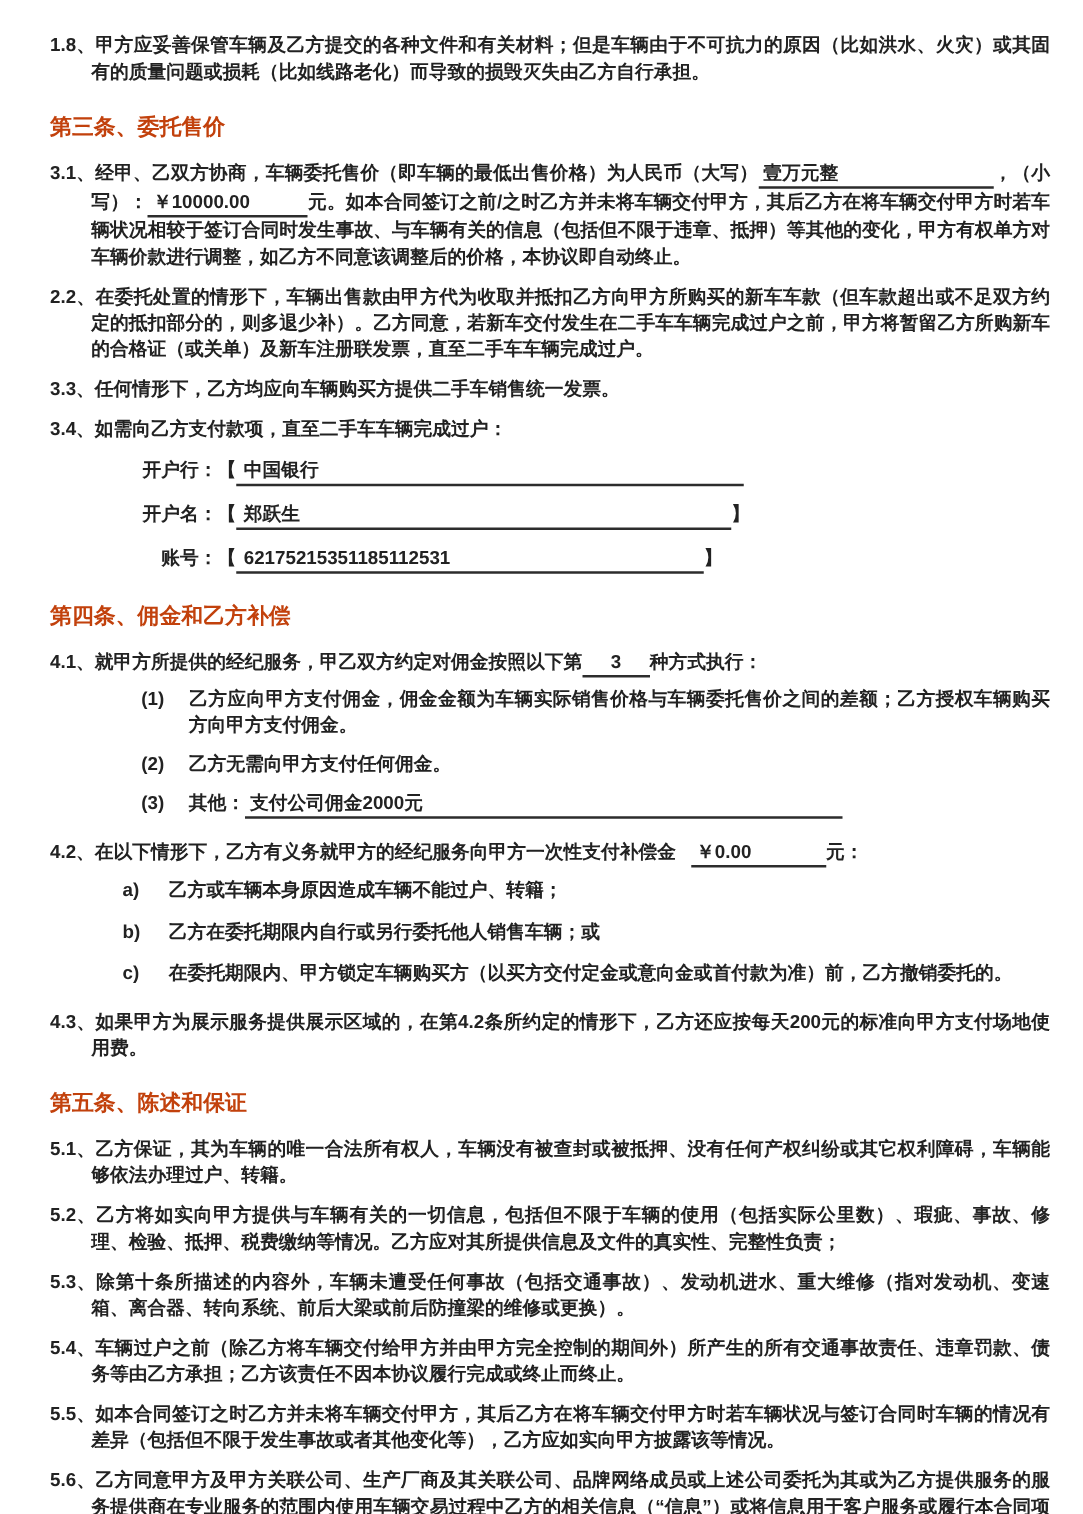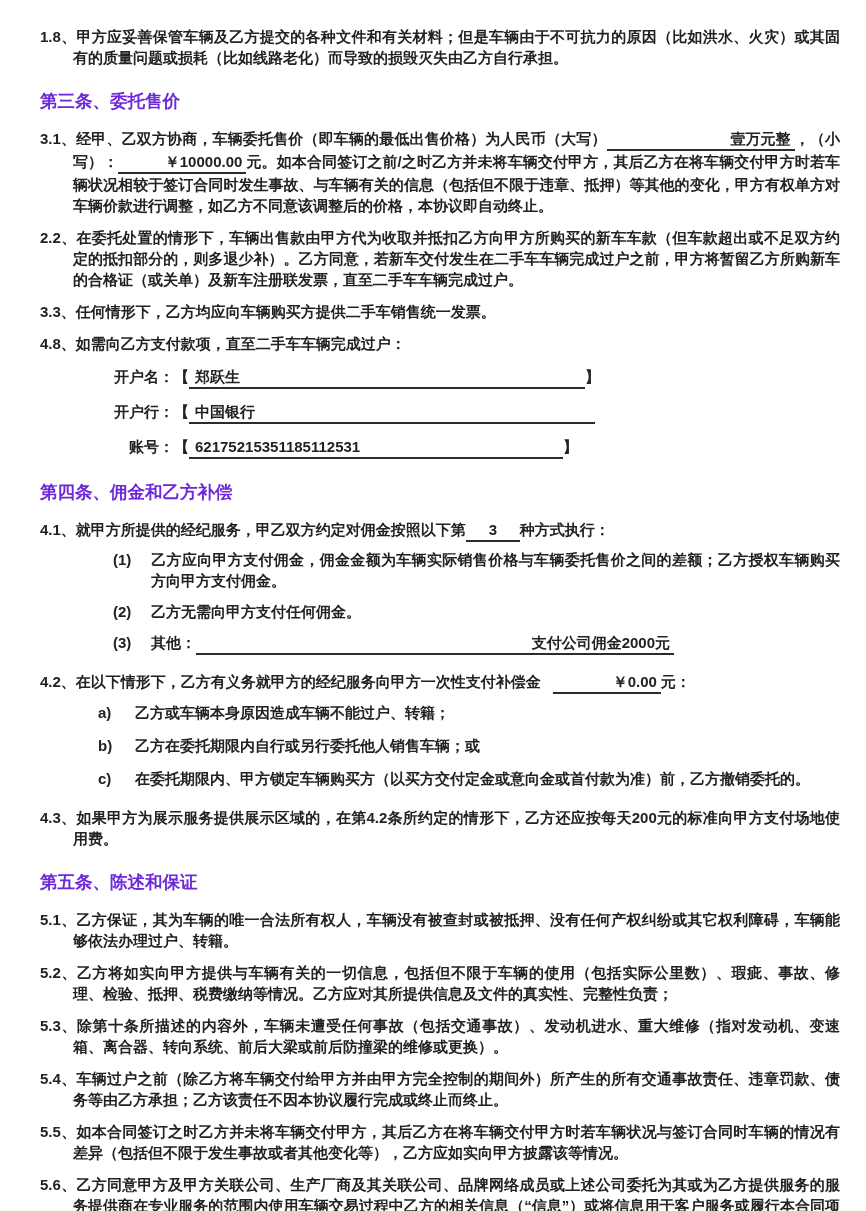--- a/index.html
+++ b/index.html
@@ -19,41 +19,41 @@
     padding-left:33px;
     text-indent:-33px;
     margin:0 0 11px 0;
   }
   .art{
     font-size:17.5px;
     line-height:22px;
     font-weight:bold;
     margin:22px 0 16px 0;
     text-indent:0;
-    color:#6d28d9;
+    color:#c2410c;
   }
   .sub{
     margin:0 0 10px 73px;
     padding-left:38px;
     text-indent:-38px;
   }
   .let{
     margin:0 0 12px 58px;
     padding-left:37px;
     text-indent:-37px;
   }
   .marker{display:inline-block;width:38px;text-indent:0;}
   .lmarker{display:inline-block;width:37px;text-indent:0;}
   .fill{
     display:inline-block;
     text-indent:0;
     border-bottom:2px solid #2c2c2c;
     padding:0 4px;
     vertical-align:baseline;
-    text-align:right;
+    text-align:left;
   }
   .w180{width:180px;}
   .w120{width:120px;}
   .w46{width:46px;text-align:center;}
   .w100{width:100px;margin-left:12px;}
   .w470{width:470px;}
   .bank-row{
     margin:12px 0 12px 37px;
     text-indent:0;
     white-space:nowrap;
@@ -78,23 +78,23 @@
   <div class="clause"><span>1.8、</span><span>甲方应妥善保管车辆及乙方提交的各种文件和有关材料；但是车辆由于不可抗力的原因（比如洪水、火灾）或其固有的质量问题或损耗（比如线路老化）而导致的损毁灭失由乙方自行承担。</span></div>
 
   <div class="art">第三条、委托售价</div>
 
   <div class="clause"><span>3.1、</span><span>经甲、乙双方协商，车辆委托售价（即车辆的最低出售价格）为人民币（大写）</span><span class="fill w180">壹万元整</span><span>，（小写）：</span><span class="fill w120">￥10000.00</span><span>元。如本合同签订之前/之时乙方并未将车辆交付甲方，其后乙方在将车辆交付甲方时若车辆状况相较于签订合同时发生事故、与车辆有关的信息（包括但不限于违章、抵押）等其他的变化，甲方有权单方对车辆价款进行调整，如乙方不同意该调整后的价格，本协议即自动终止。</span></div>
 
   <div class="clause"><span>2.2、</span><span>在委托处置的情形下，车辆出售款由甲方代为收取并抵扣乙方向甲方所购买的新车车款（但车款超出或不足双方约定的抵扣部分的，则多退少补）。乙方同意，若新车交付发生在二手车车辆完成过户之前，甲方将暂留乙方所购新车的合格证（或关单）及新车注册联发票，直至二手车车辆完成过户。</span></div>
 
   <div class="clause"><span>3.3、</span><span>任何情形下，乙方均应向车辆购买方提供二手车销售统一发票。</span></div>
 
-  <div class="clause"><span>4.8、</span><span>如需向乙方支付款项，直至二手车车辆完成过户：</span>
+  <div class="clause"><span>3.4、</span><span>如需向乙方支付款项，直至二手车车辆完成过户：</span>
+    <div class="bank-row"><span class="blabel">开户行：</span><span class="bracket">【</span><span class="bfill bw400">中国银行</span><span class="bracket"></span></div>
     <div class="bank-row"><span class="blabel">开户名：</span><span class="bracket">【</span><span class="bfill bw390">郑跃生</span><span class="bracket">】</span></div>
-    <div class="bank-row"><span class="blabel">开户行：</span><span class="bracket">【</span><span class="bfill bw400">中国银行</span><span class="bracket"></span></div>
     <div class="bank-row"><span class="blabel">账号：</span><span class="bracket">【</span><span class="bfill bw368">62175215351185112531</span><span class="bracket">】</span></div>
   </div>
 
   <div class="art">第四条、佣金和乙方补偿</div>
 
   <div class="clause" style="margin-bottom:7px;"><span>4.1、</span><span>就甲方所提供的经纪服务，甲乙双方约定对佣金按照以下第</span><span class="fill w46">3</span><span>种方式执行：</span></div>
 
   <div class="sub"><span class="marker">(1)</span><span>乙方应向甲方支付佣金，佣金金额为车辆实际销售价格与车辆委托售价之间的差额；乙方授权车辆购买方向甲方支付佣金。</span></div>
   <div class="sub"><span class="marker">(2)</span><span>乙方无需向甲方支付任何佣金。</span></div>
   <div class="sub" style="margin-bottom:16px;"><span class="marker">(3)</span><span>其他：</span><span class="fill w470">支付公司佣金2000元</span></div>

